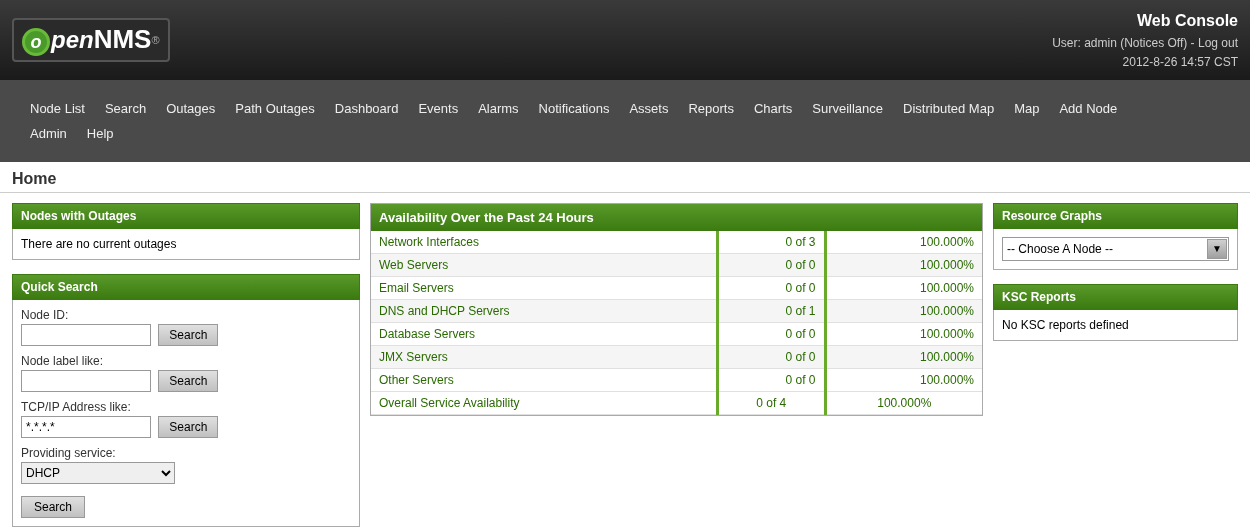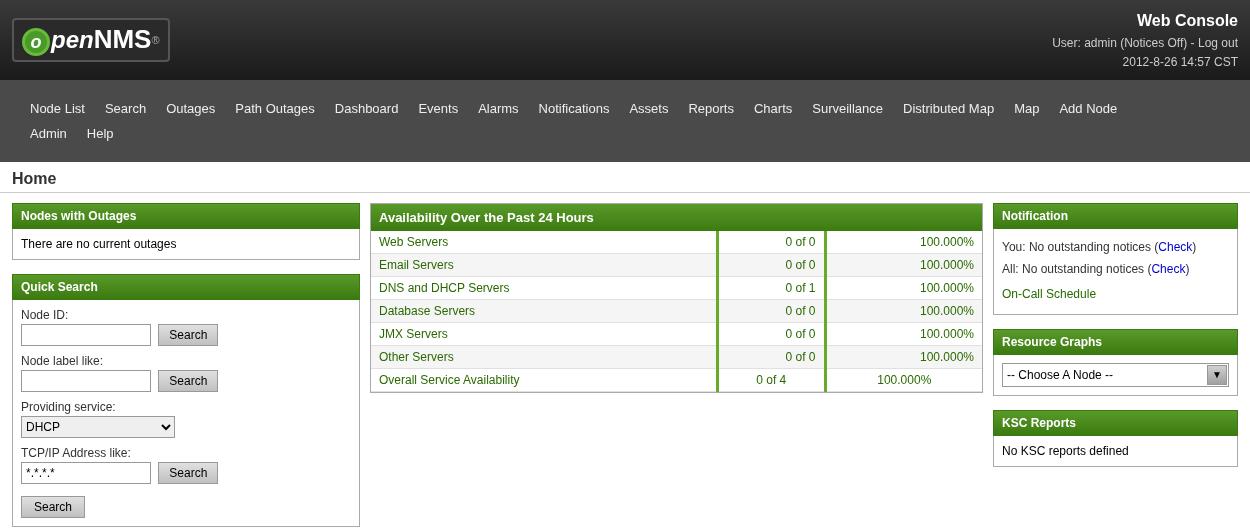--- a/index.html
+++ b/index.html
@@ -390,54 +390,59 @@
           <button class="search-btn">Search</button>
         </div>
 
         <div class="search-row">
           <label>Node label like:</label>
           <input type="text" style="width: 130px;">
           <button class="search-btn">Search</button>
         </div>
 
         <div class="search-row">
+          <label>TCP/IP Address like:</label>
+          <input type="text" style="width: 130px;" value="*.*.*.*">
+          <button class="search-btn">Search</button>
+        </div>
+
+        <div class="search-row">
           <label>Providing service:</label>
           <select style="width:154px;">
             <option>DHCP</option>
             <option>HTTP</option>
             <option>HTTPS</option>
             <option>ICMP</option>
             <option>SMTP</option>
             <option>SSH</option>
             <option>FTP</option>
           </select>
         </div>
 
-        <div class="search-row">
-          <label>TCP/IP Address like:</label>
-          <input type="text" style="width: 130px;" value="*.*.*.*">
-          <button class="search-btn">Search</button>
-        </div>
-
         <button class="search-btn-standalone">Search</button>
       </div>
     </div>
 
   </div>
 
   <div id="middle-column">
     <div class="table-wrapper">
       <table class="avail-table">
         <thead>
           <tr>
             <td colspan="3" class="avail-table-header">Availability Over the Past 24 Hours</td>
           </tr>
         </thead>
         <tbody id="avail-tbody">
 
+        <tr class="avail-row">
+      <td>Network Interfaces</td>
+      <td>0 of 3</td>
+      <td>100.000%</td>
+    </tr>
             <tr class="avail-row">
       <td>Web Servers</td>
       <td>0 of 0</td>
       <td>100.000%</td>
     </tr>
             <tr class="avail-row">
       <td>Email Servers</td>
       <td>0 of 0</td>
       <td>100.000%</td>
     </tr>
@@ -468,36 +473,20 @@
             <td>0 of 4</td>
             <td>100.000%</td>
           </tr>
         </tfoot>
       </table>
     </div>
   </div>
 
   <div id="right-column">
 
-    <div id="notification-panel">
-      <div class="panel-header">Notification</div>
-      <div class="panel-body">
-        <div>
-          <span>You: No outstanding notices</span>
-          (<a class="notif-link">Check</a>)
-        </div>
-        <div>
-          <span>All: No outstanding notices</span>
-          (<a class="notif-link">Check</a>)
-        </div>
-        <div style="margin-top:4px;">
-          <a class="oncall-link">On-Call Schedule</a>
-        </div>
-      </div>
-    </div>
 
     <div id="resource-graphs-panel">
       <div class="panel-header">Resource Graphs</div>
       <div class="panel-body">
         <div class="node-select-wrapper">
           <select class="node-select">
             <option>-- Choose A Node --</option>
           </select>
           <div class="select-arrow">▼</div>
         </div>

